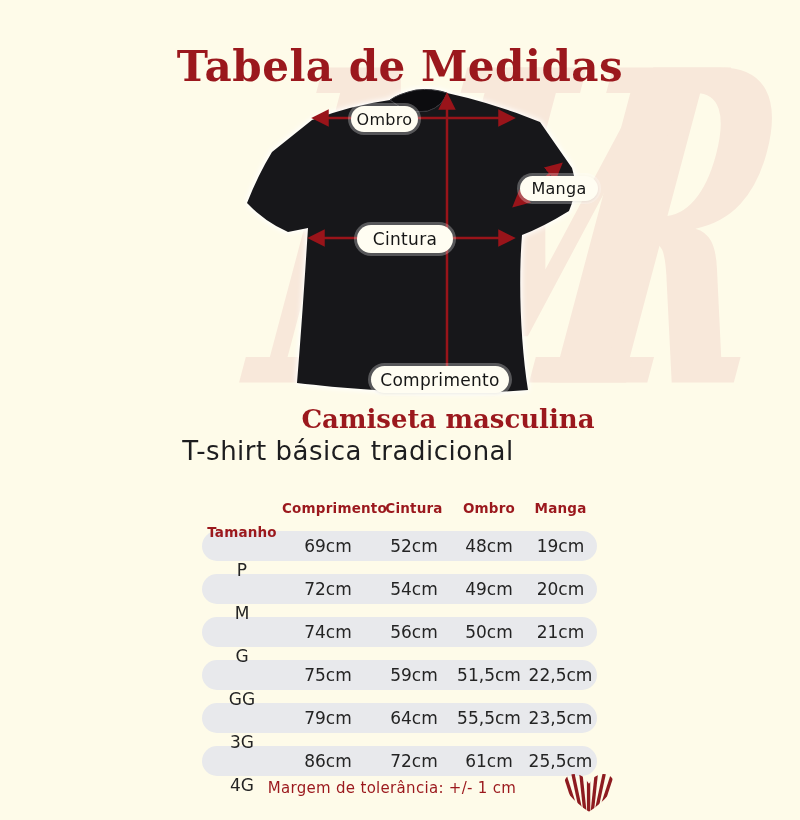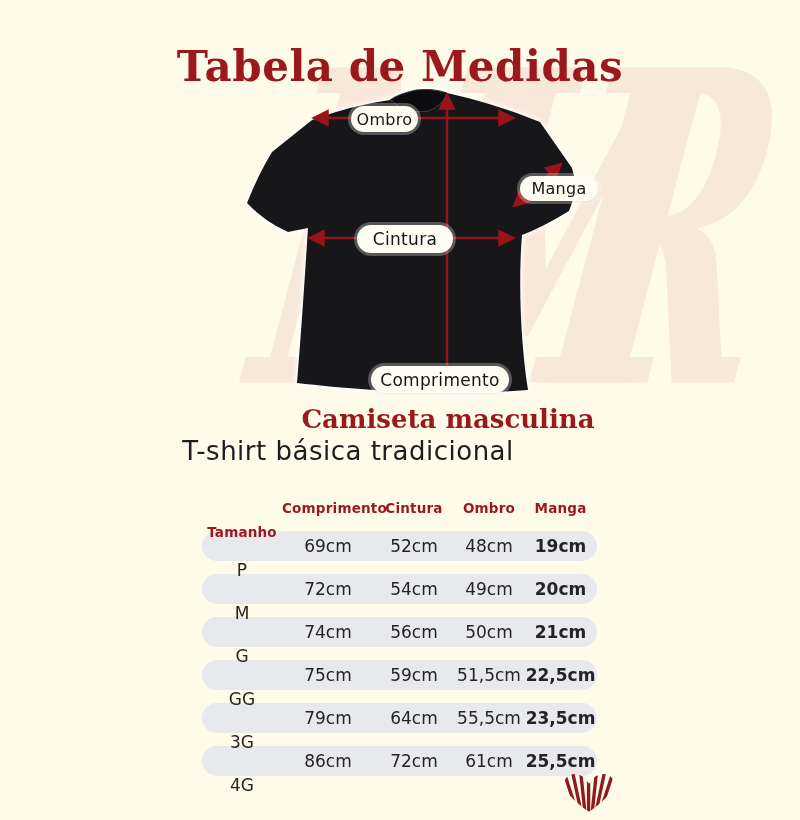--- a/index.html
+++ b/index.html
@@ -54,21 +54,21 @@
   .size-table{position:absolute;left:202px;top:498px;width:395px;z-index:2;}
   .thead{display:flex;height:20px;align-items:center;}
   .thead span{
     text-align:center;font-size:13.5px;font-weight:600;color:var(--accent);letter-spacing:.2px;
   }
   .trow{
     display:flex;align-items:center;height:30px;margin-top:13px;
     background:var(--row);border-radius:16px;
   }
   .trow span{text-align:center;font-size:17px;color:var(--table-text);}
-  .c1{width:80px;margin-top:47px;} .c2{width:92px;} .c3{width:80px;} .c4{width:70px;} .c5{width:73px;font-weight:bold;}
+  .c1{width:80px;margin-top:47px;} .c2{width:92px;} .c3{width:80px;} .c4{width:70px;} .c5{width:73px;}
 
   .tolerance{
     position:absolute;top:779px;left:0;width:784px;text-align:center;z-index:2;
     font-size:15px;color:var(--accent);letter-spacing:.3px;
   }
   .logo{position:absolute;left:556px;top:769px;z-index:2;}
 </style>
 </head>
 <body>
 
@@ -150,20 +150,21 @@
     </div>
     <div class="trow">
       <span class="c1">4G</span>
       <span class="c2">86cm</span>
       <span class="c3">72cm</span>
       <span class="c4">61cm</span>
       <span class="c5">25,5cm</span>
     </div>
   </div>
 
+  <div class="tolerance">Margem de tolerância: +/- 1 cm</div>
 
   <svg class="logo" width="66" height="46" viewBox="0 0 60 44">
     <defs>
       <clipPath id="heartClip">
         <path d="M30,41 C10,27 3,16 8,8.5 C12,3 22,3.5 27,10 L30,14 L33,10 C38,3.5 48,3 52,8.5 C57,16 50,27 30,41 Z"></path>
       </clipPath>
     </defs>
     <g clip-path="url(#heartClip)" fill="#8e1b20">
       <rect x="6" y="-4" width="3.2" height="52" transform="rotate(-24 30 22)"></rect>
       <rect x="11.5" y="-4" width="3.2" height="52" transform="rotate(-18 30 22)"></rect>

